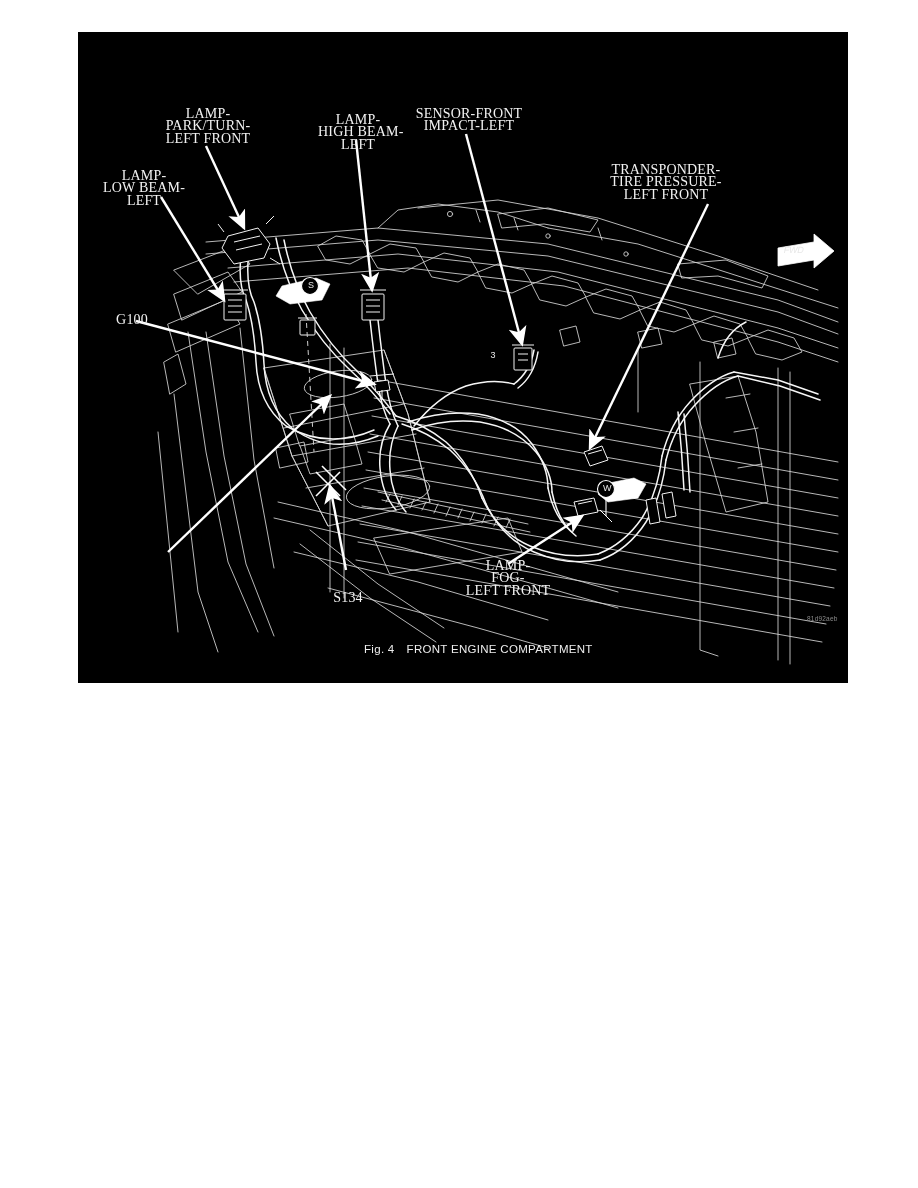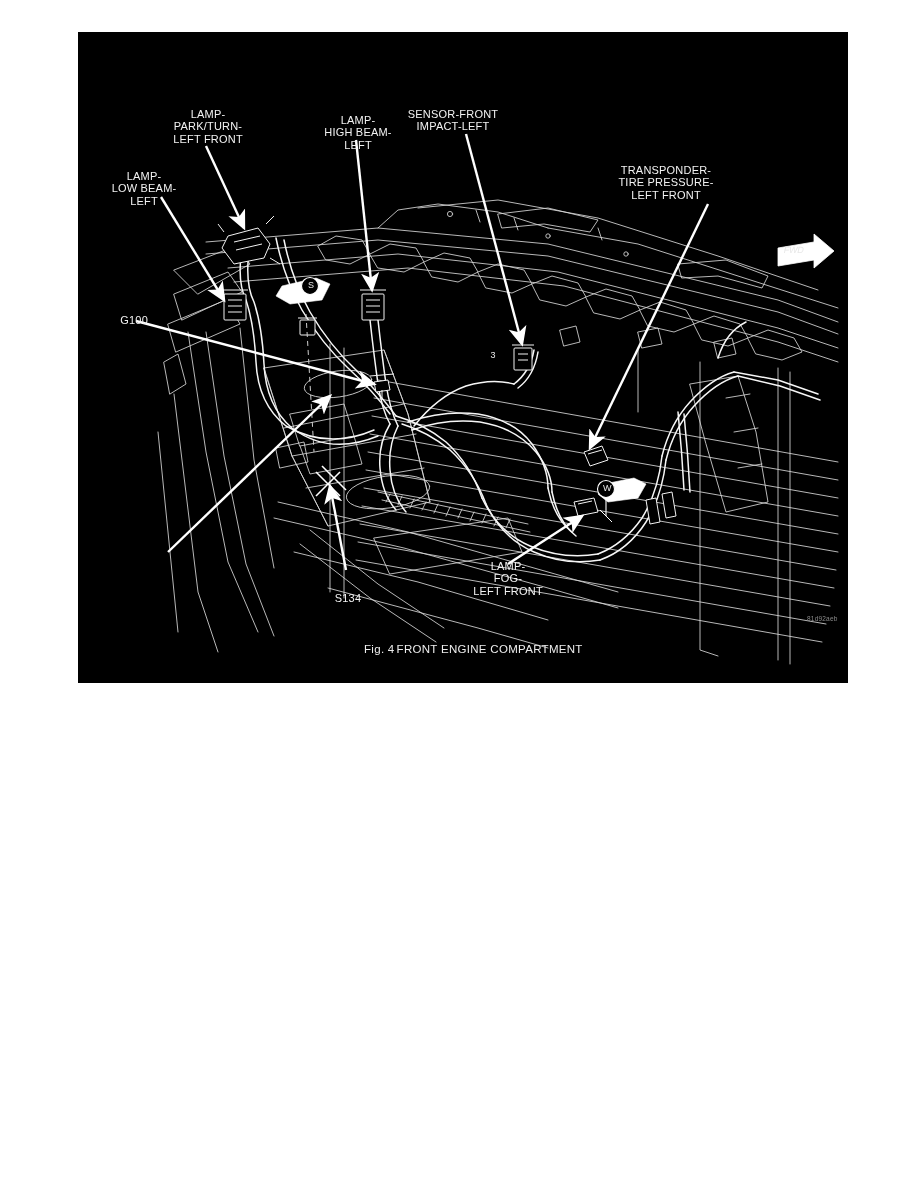--- a/index.html
+++ b/index.html
@@ -31,38 +31,38 @@
     position: absolute;
     left: 0;
     top: 0;
     width: 770px;
     height: 651px;
     display: block;
   }
   .callout {
     position: absolute;
     color: #f2f2f2;
-    font-family: Liberation Sans, sans-serif;
-    font-size: 11px;
+    font-family: Liberation Serif, serif;
+    font-size: 14px;
     line-height: 12.4px;
     letter-spacing: 0.2px;
     text-align: center;
     white-space: pre;
     pointer-events: auto;
   }
   .callout.left-al { text-align: right; }
   .fig-caption {
     position: absolute;
     color: #ededed;
     font-family: "Liberation Sans", sans-serif;
     font-size: 11.5px;
     letter-spacing: 0.3px;
     white-space: pre;
   }
-  .fig-caption .fignum { margin-right: 2px; }
+  .fig-caption .fignum { margin-right: 12px; }
   .watermark {
     position: absolute;
     color: #8a8a8a;
     font-family: "Liberation Sans", sans-serif;
     font-size: 6.5px;
     letter-spacing: 0.2px;
     white-space: pre;
   }
   .marker-text {
     position: absolute;
@@ -334,21 +334,21 @@
 LEFT FRONT</div>
 
     <div class="callout" style="left:20px; top:138px; width:92px;">LAMP-
 LOW BEAM-
 LEFT</div>
 
     <div class="callout" style="left:240px; top:82px; width:80px;">LAMP-
 HIGH BEAM-
 LEFT</div>
 
-    <div class="callout" style="left:320px; top:76px; width:110px;">SENSOR-FRONT
+    <div class="callout" style="left:336px; top:76px; width:110px;">SENSOR-FRONT
 IMPACT-LEFT</div>
 
     <div class="callout" style="left:528px; top:132px; width:120px;">TRANSPONDER-
 TIRE PRESSURE-
 LEFT FRONT</div>
 
     <div class="callout left-al" style="left:30px; top:282px; width:40px;">G100</div>
 
 
     <div class="callout" style="left:246px; top:560px; width:48px;">S134</div>

